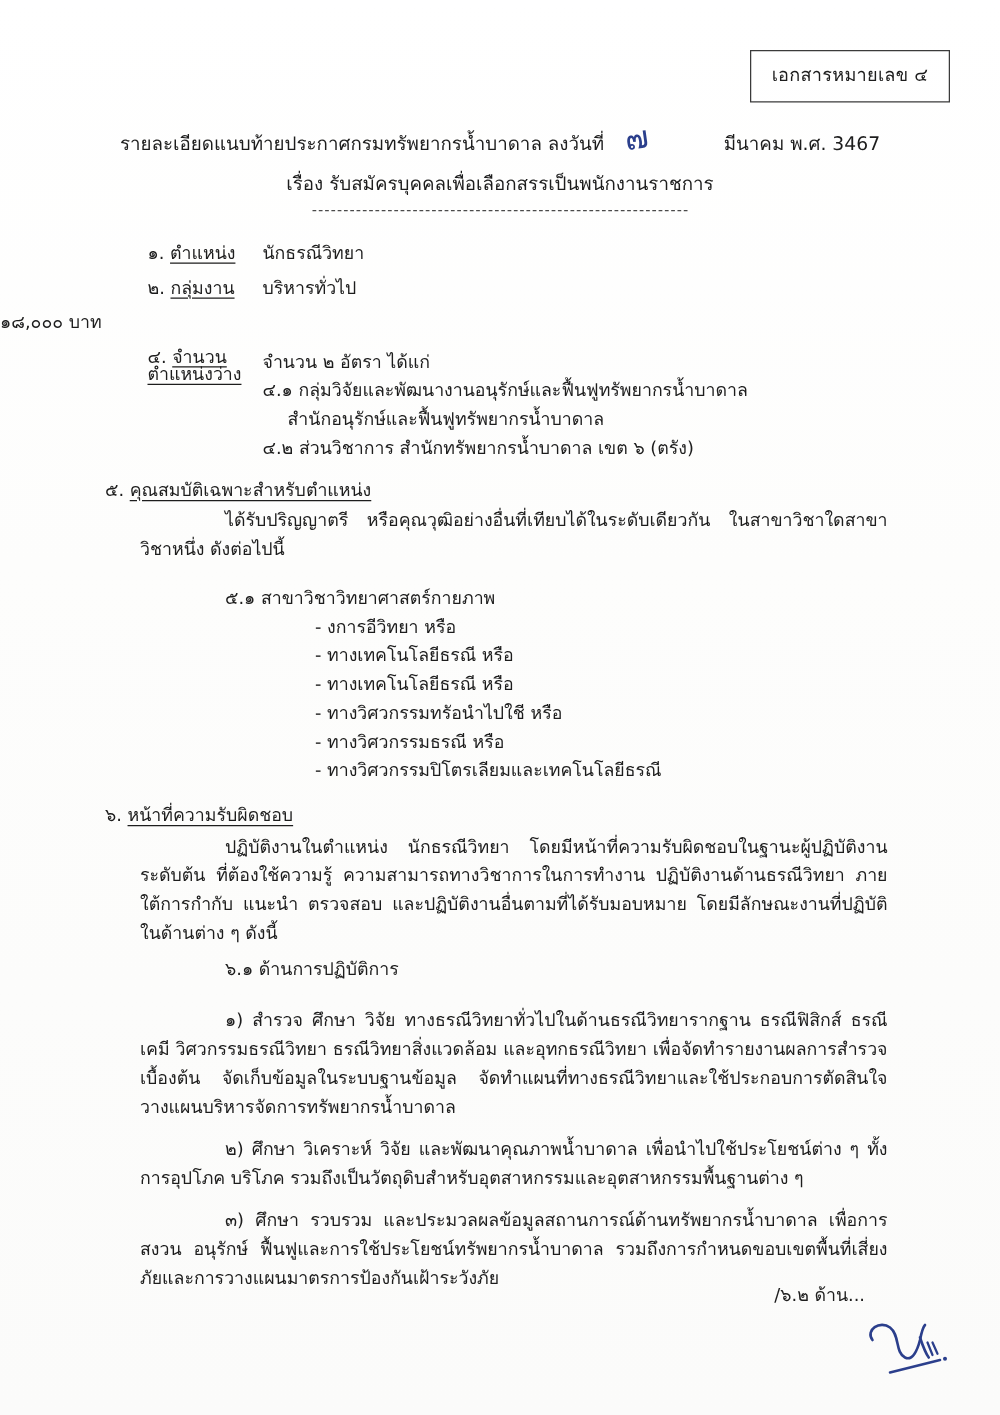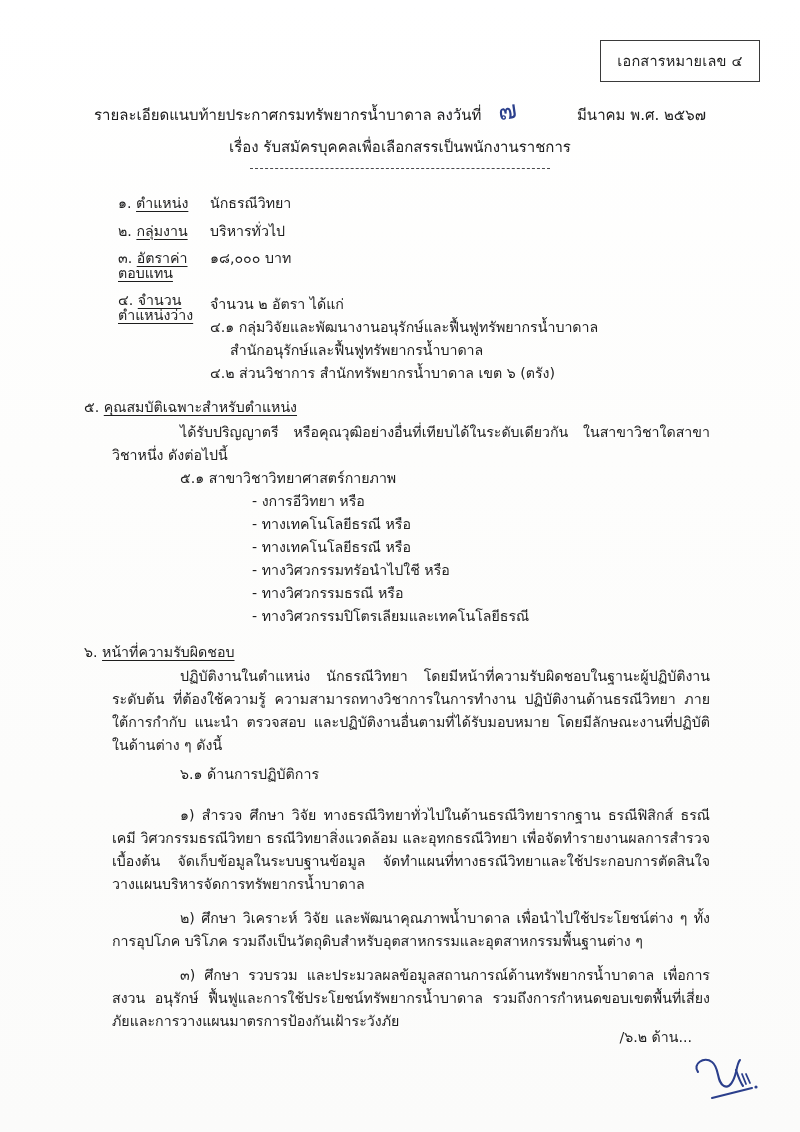--- a/index.html
+++ b/index.html
@@ -133,21 +133,21 @@
   .para.indent-first { text-indent: 68px; }
 
   .bullets {
     padding-left: 252px;
     line-height: 1.62;
   }
 
   .subsec {
     padding-left: 180px;
     line-height: 1.62;
-    margin-top: 0;
+    margin-top: 16px;
   }
 
   .item4-val { line-height: 1.62; }
 
   
   .footer-note {
     position: absolute;
     left: 0;
     top: 1030px;
     width: 800px;
@@ -174,21 +174,21 @@
   <div class="content">
 
     <div class="docbox">
       <span>เอกสารหมายเลข ๔</span>
     </div>
 
     <div class="title-wrap">
       <div class="title-line1">
         <span>รายละเอียดแนบท้ายประกาศกรมทรัพยากรน้ำบาดาล ลงวันที่</span>
         <span class="date-slot"></span>
-        <span>มีนาคม พ.ศ. ๒๕๖๗</span>
+        <span>มีนาคม พ.ศ. 3467</span>
         <span class="hand-date">๗</span>
       </div>
       <div class="title-line2">เรื่อง  รับสมัครบุคคลเพื่อเลือกสรรเป็นพนักงานราชการ</div>
       <div class="rule-dashed"></div>
     </div>
 
     <div class="body">
 
       <div class="row l-item">
         <div class="num-label">
@@ -200,24 +200,20 @@
 
       <div class="row l-item">
         <div class="num-label">
           <span>๒.</span>
           <span class="u">กลุ่มงาน</span>
         </div>
         <div class="val">บริหารทั่วไป</div>
       </div>
 
       <div class="row l-item">
-        <div class="num-label">
-          <span>๓.</span>
-          <span class="u">อัตราค่าตอบแทน</span>
-        </div>
         <div class="val">๑๘,๐๐๐ บาท</div>
       </div>
 
       <div class="row">
         <div class="num-label">
           <span>๔.</span>
           <span class="u">จำนวนตำแหน่งว่าง</span>
         </div>
         <div class="val item4-val">
           <div>จำนวน ๒ อัตรา ได้แก่</div>

